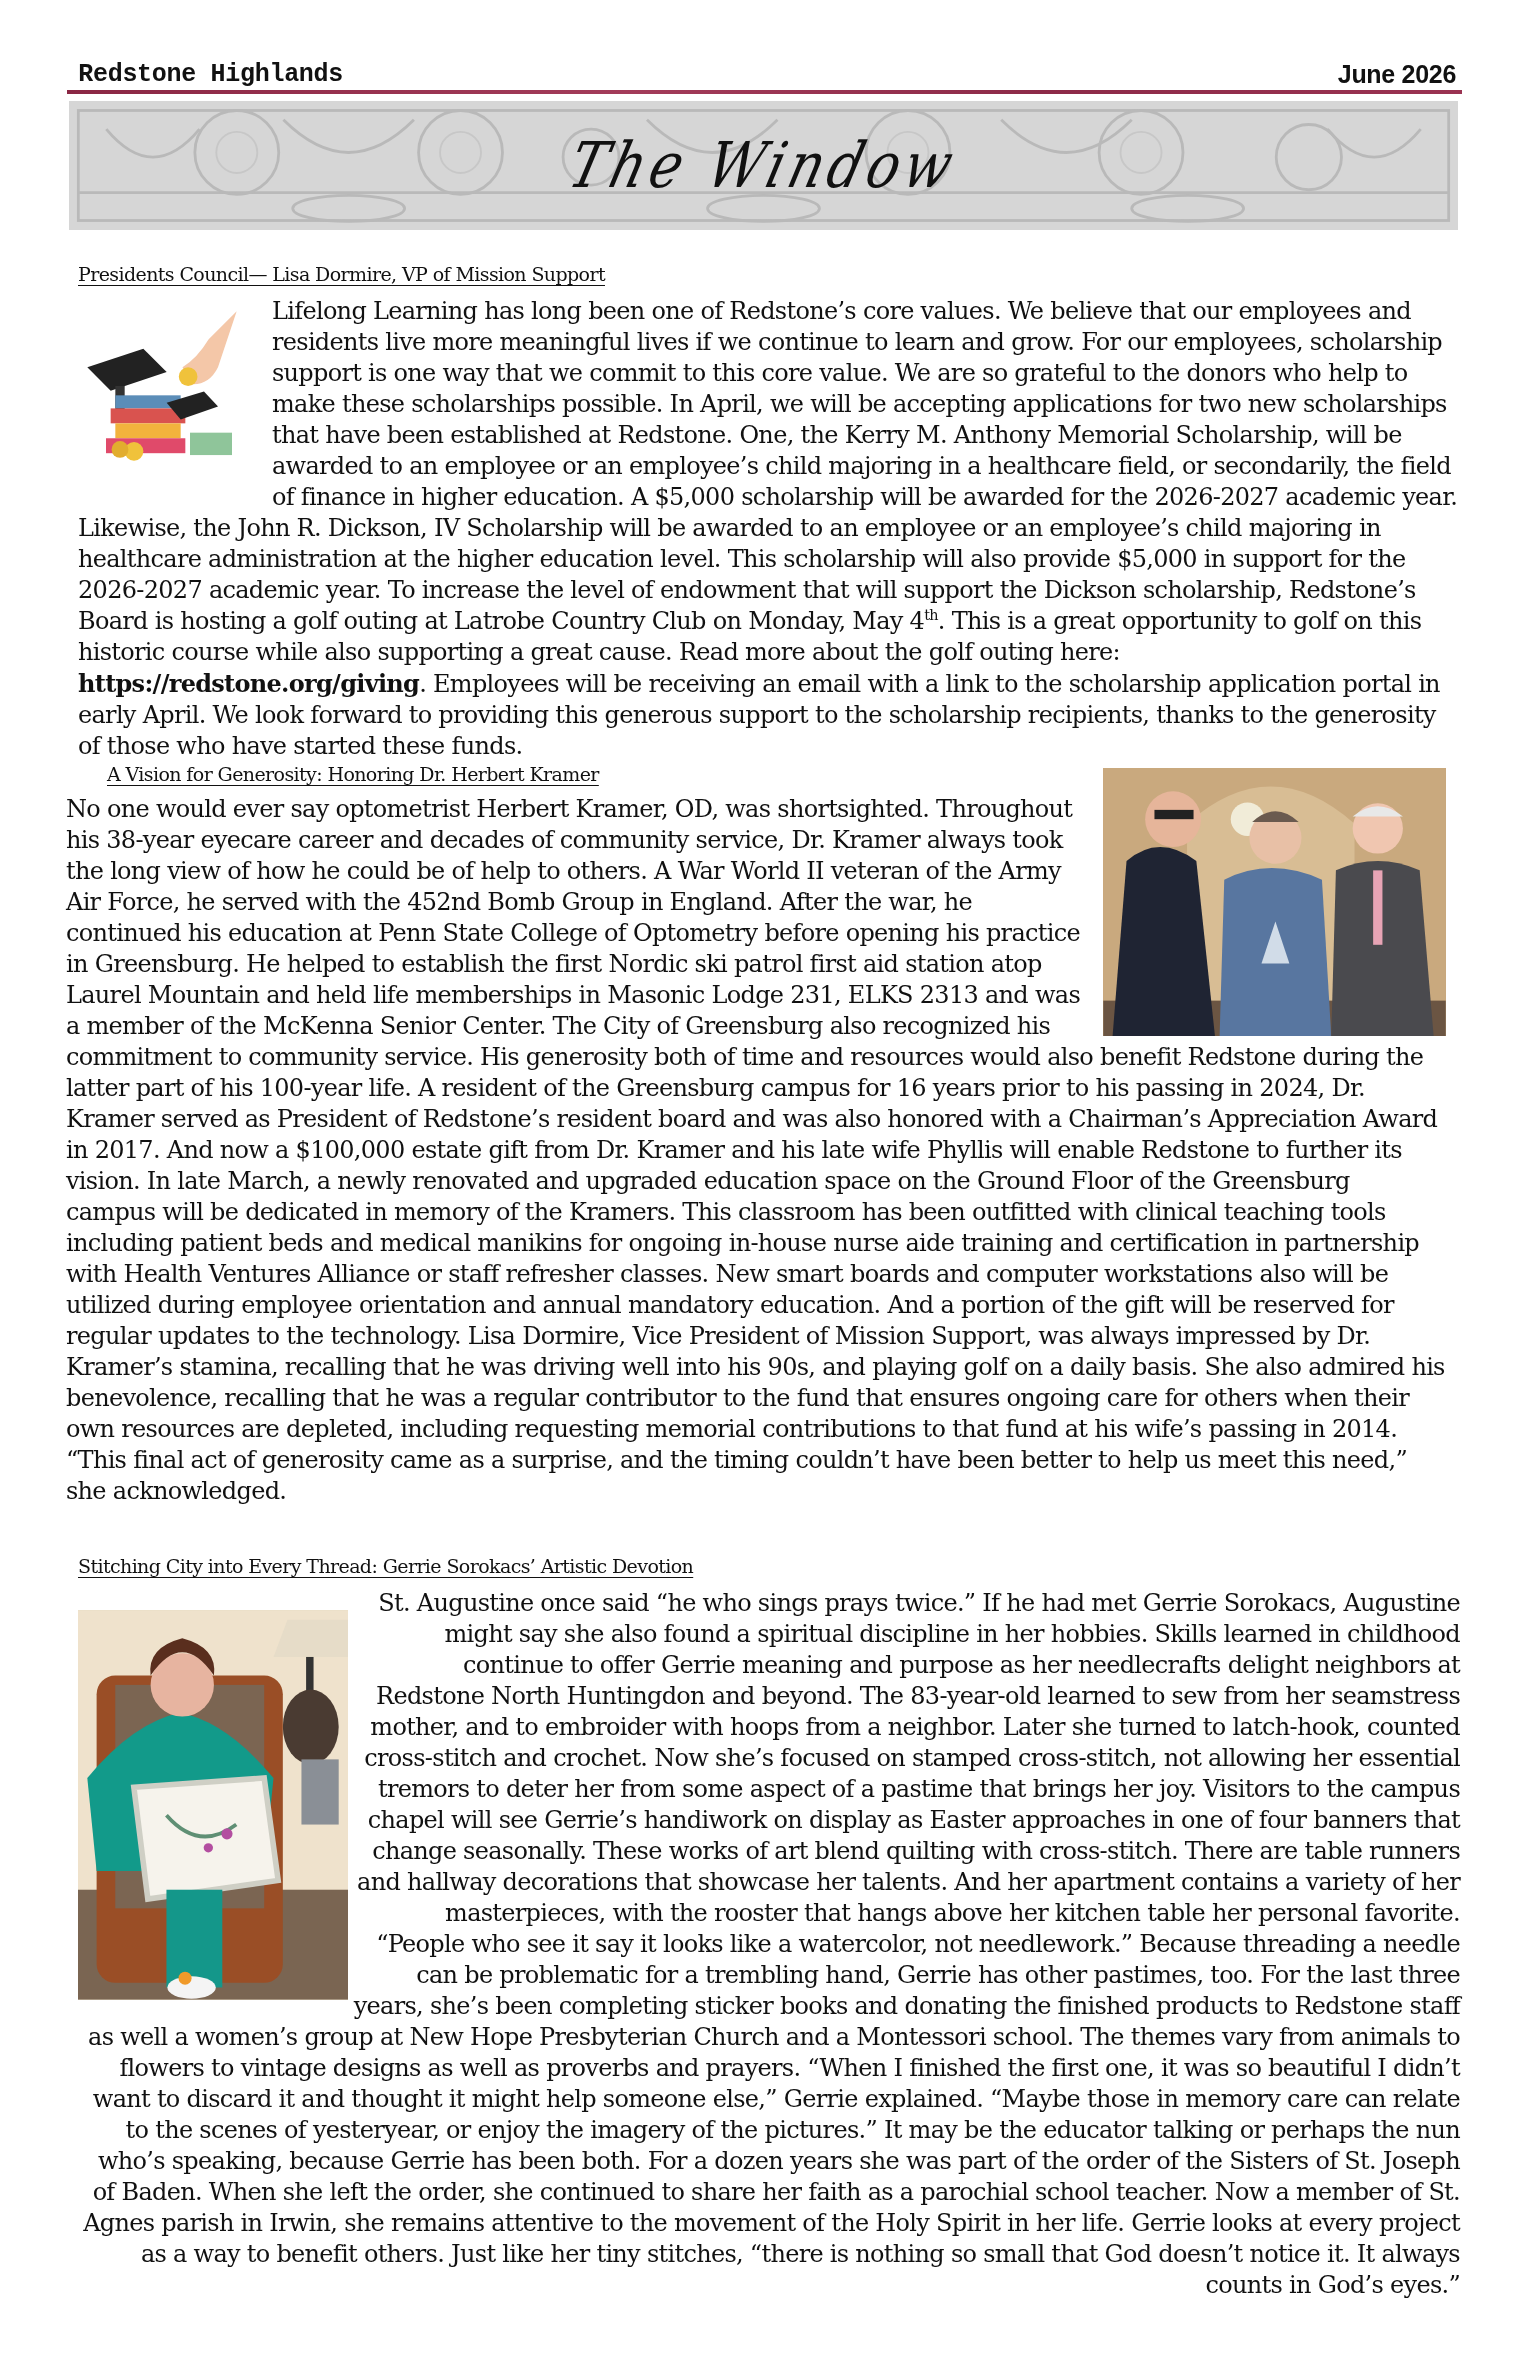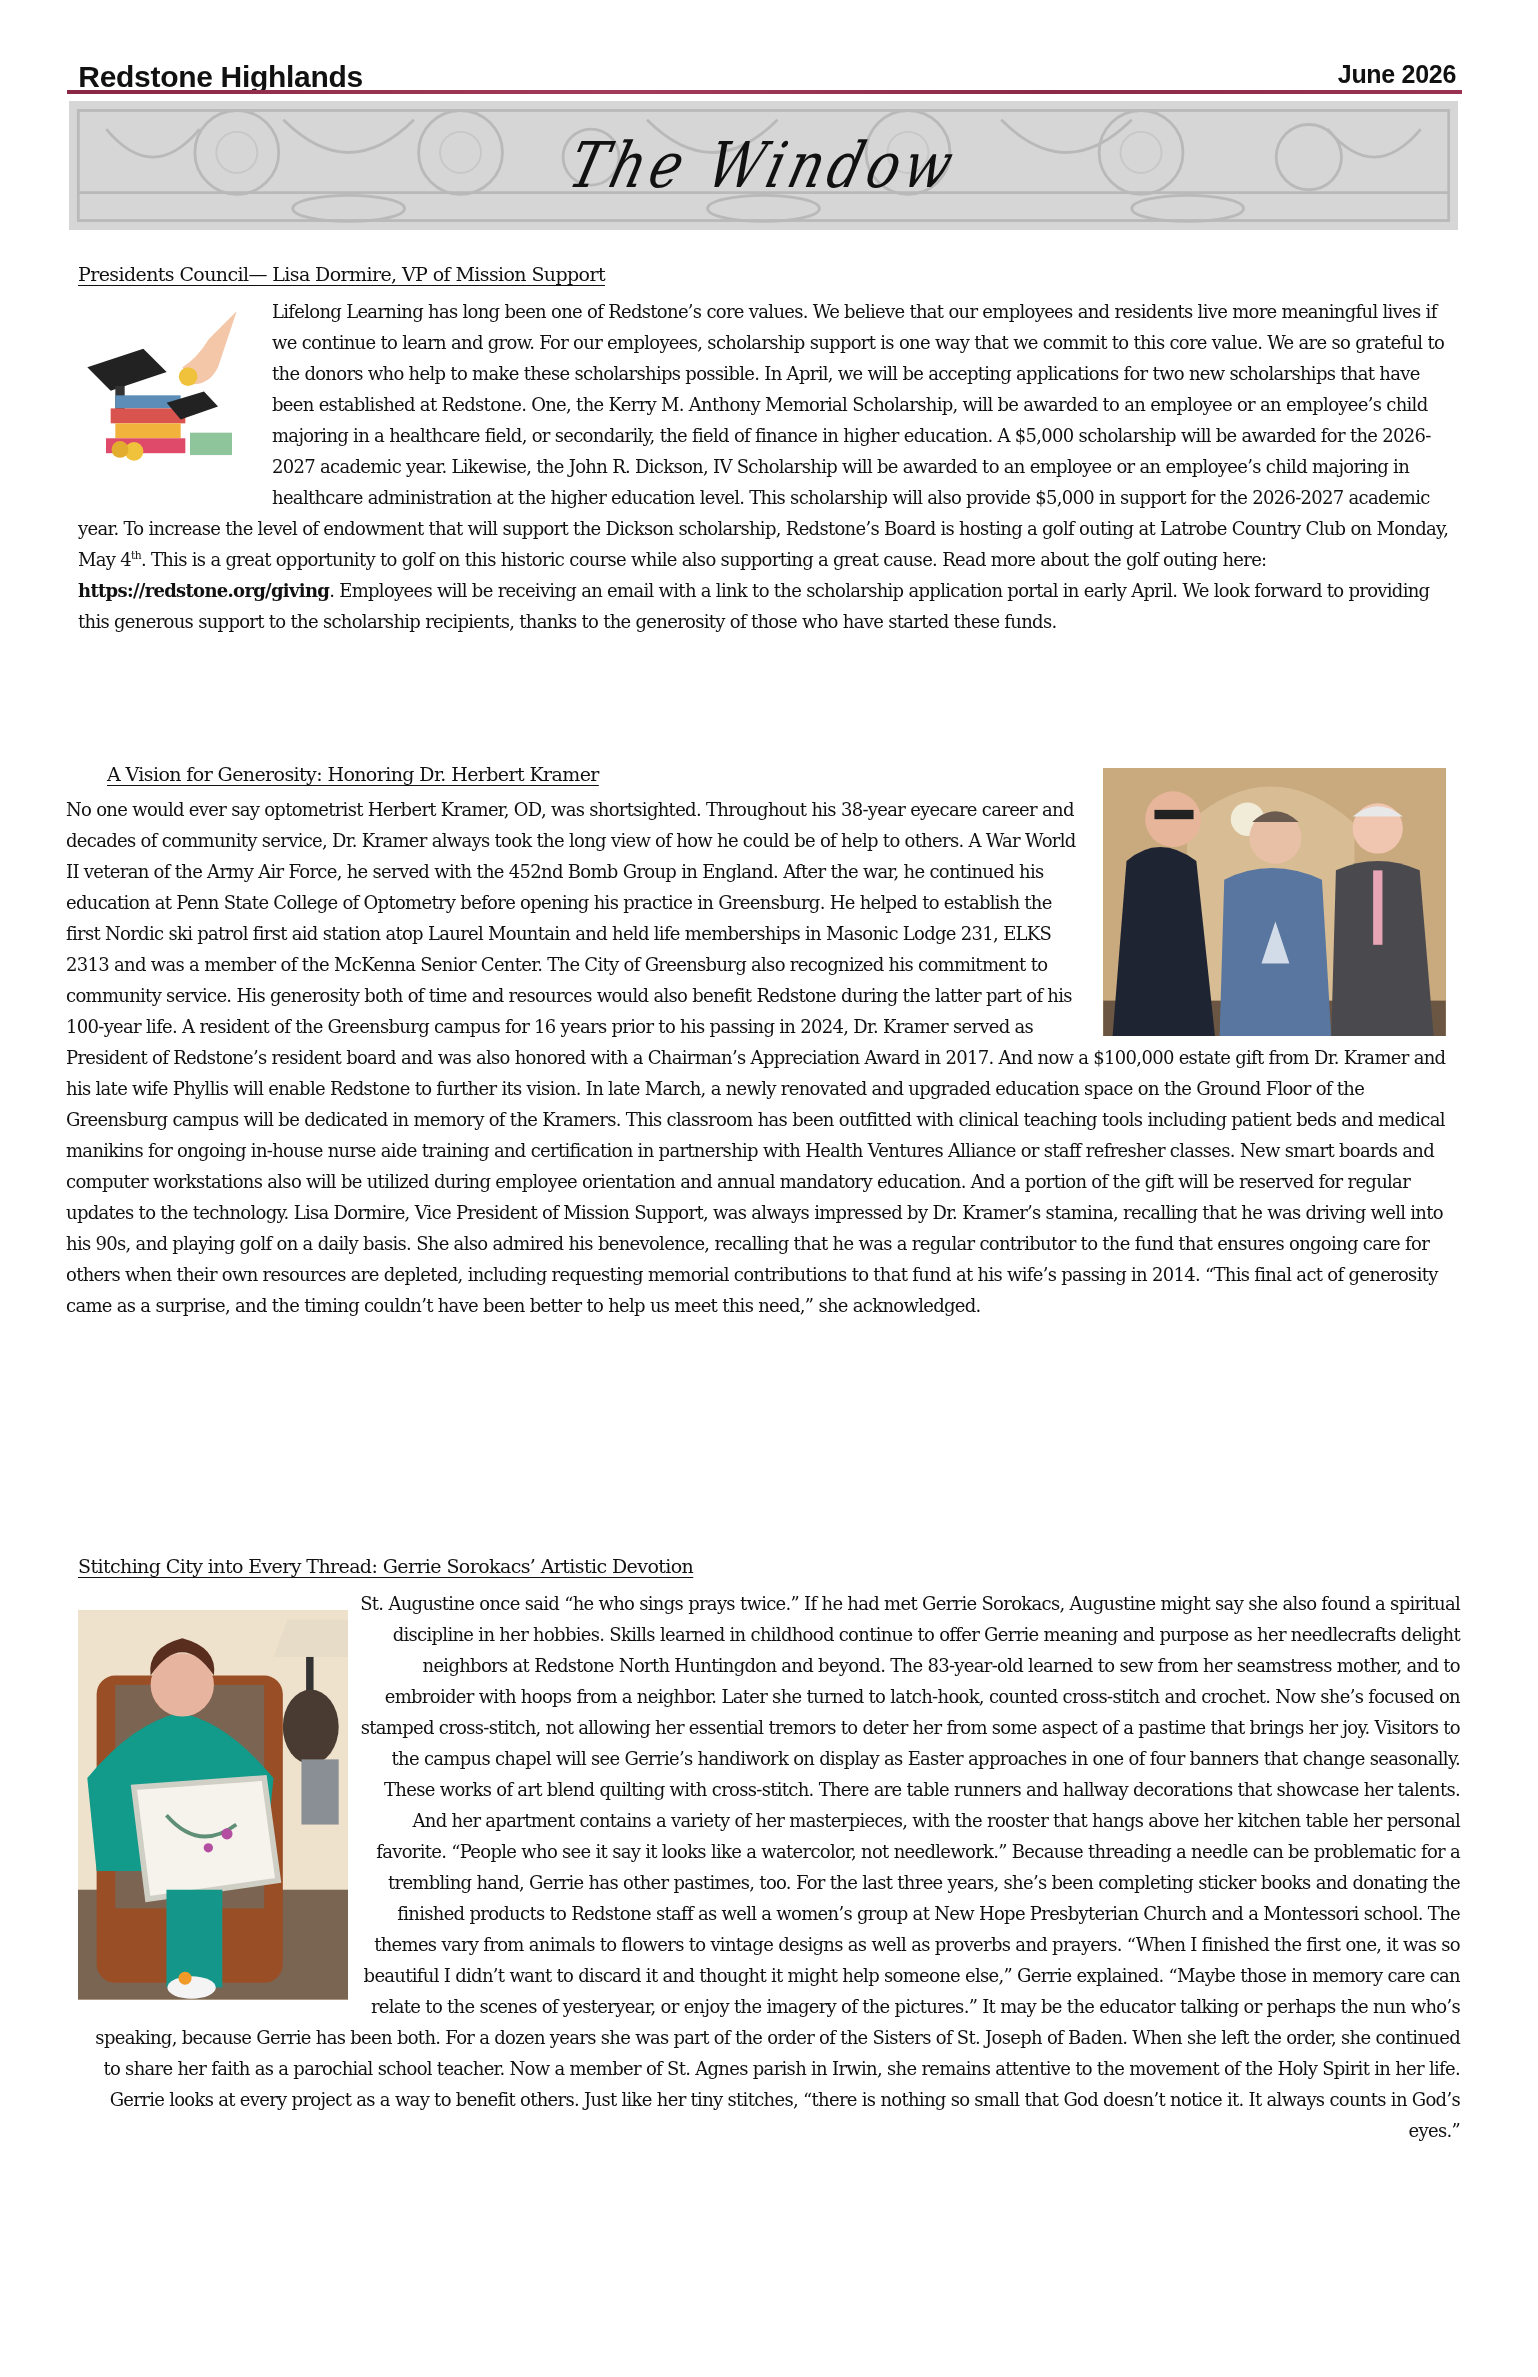--- a/index.html
+++ b/index.html
@@ -1,37 +1,37 @@
 <!DOCTYPE html>
 <html style="font-size:15px"><head>
 <meta charset="utf-8">
 <style>
   html, body { margin: 0; padding: 0; background: #ffffff; }
   body { width: 1538px; height: 2377px; position: relative; overflow: hidden;
          font-family: "DejaVu Serif", "Liberation Serif", serif; color: #111; }
 
   .masthead { position: absolute; left: 69px; top: 56px; width: 1387px; height: 32px; }
-  .masthead .org { position: absolute; left: 9.3px; top: 3.7px; font-family: Liberation Sans, sans-serif;
-                   font-weight: bold; font-size: 30px; letter-spacing: -0.3px; }
+  .masthead .org { position: absolute; left: 9.3px; top: 3.7px; font-family: Liberation Mono, monospace;
+                   font-weight: bold; font-size: 25px; letter-spacing: -0.3px; }
   .masthead .date { position: absolute; right: 0px; top: 3.7px; font-family: "Liberation Sans", sans-serif;
                     font-weight: bold; font-size: 25px; letter-spacing: -0.3px; }
   .rule { position: absolute; left: 67px; top: 90px; width: 1395px; height: 3.7px;
           background: linear-gradient(90deg, #8a2744, #a33c5a 40%, #8c2a48 70%, #9a3352); }
 
   .banner { position: absolute; left: 69px; top: 101px; width: 1389px; height: 129px;
             background: #d6d6d6; overflow: hidden; }
   .banner svg { position: absolute; left: 0; top: 0; }
   .banner .title { position: absolute; left: 0; right: 0; top: 28px; text-align: center;
                    font-family: "DejaVu Serif", serif; font-style: italic; font-size: 63px;
                    letter-spacing: 5.6px; color: #111; transform: skewX(-14deg) scaleX(0.85); }
 
   .headline { position: absolute; font-family: "DejaVu Serif", serif; font-weight: normal;
               font-size: 19px; text-decoration: underline; text-underline-offset: 3.7px;
               letter-spacing: -0.6px; transform-origin: left top; white-space: nowrap; }
-  .body-text { position: absolute; font-size: 18px; line-height: 31px; letter-spacing: -0.7px;
+  .body-text { position: absolute; font-size: 24px; line-height: 31px; letter-spacing: -0.7px;
                text-align: left; }
   .body-text .flt-l { float: left; }
   .body-text .flt-r { float: right; }
   .link { font-weight: bold; }
   sup { font-size: 60%; line-height: 0; }
 
   .photo { position: relative; overflow: hidden; }
   #a1-headline { left: 78px; top: 263px; }
   #a1-body { left: 78px; top: 296px; width: 1380px; }
   #a2-headline { left: 80px; top: 763px; margin-left: 27px; }

